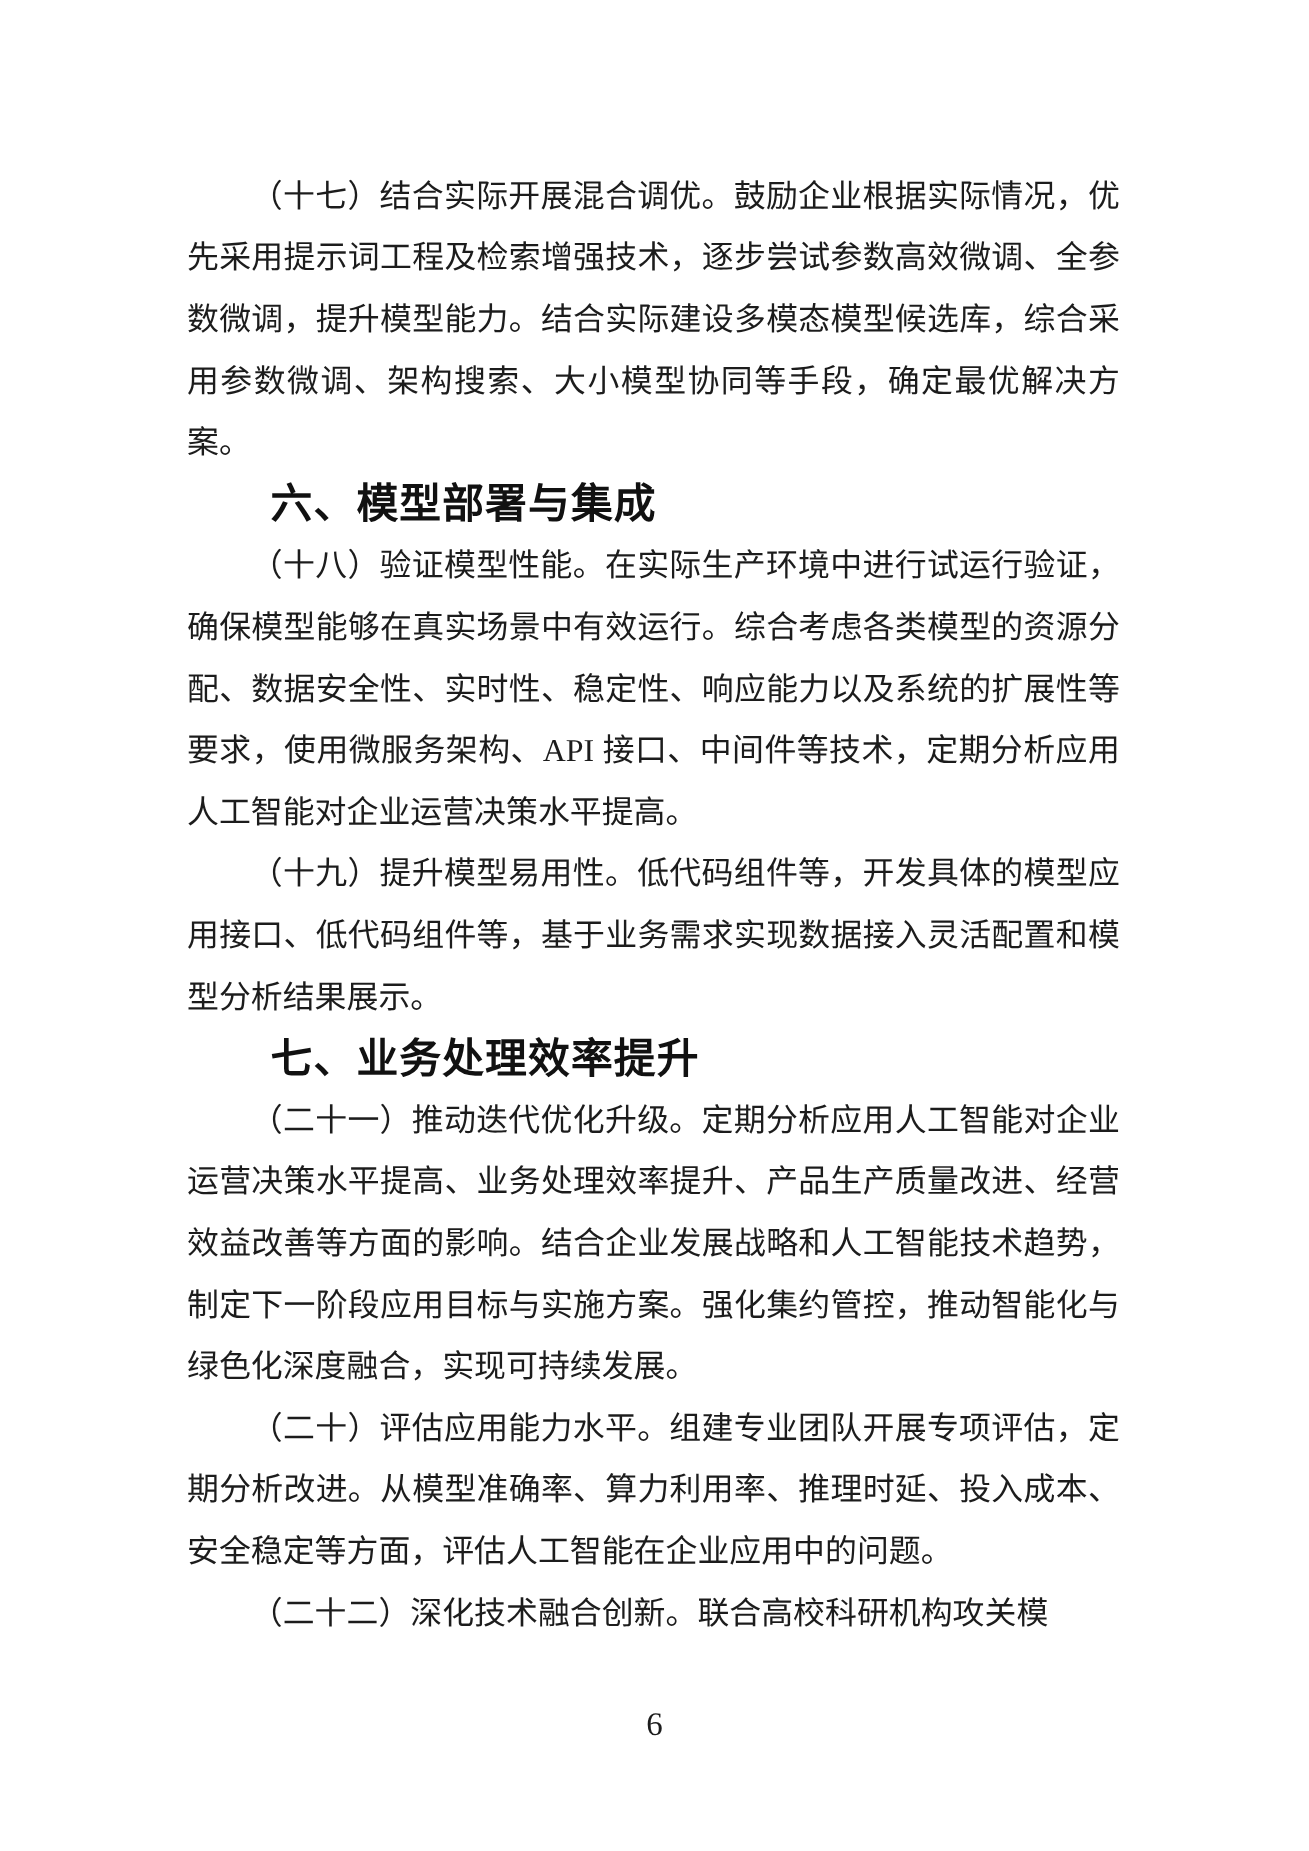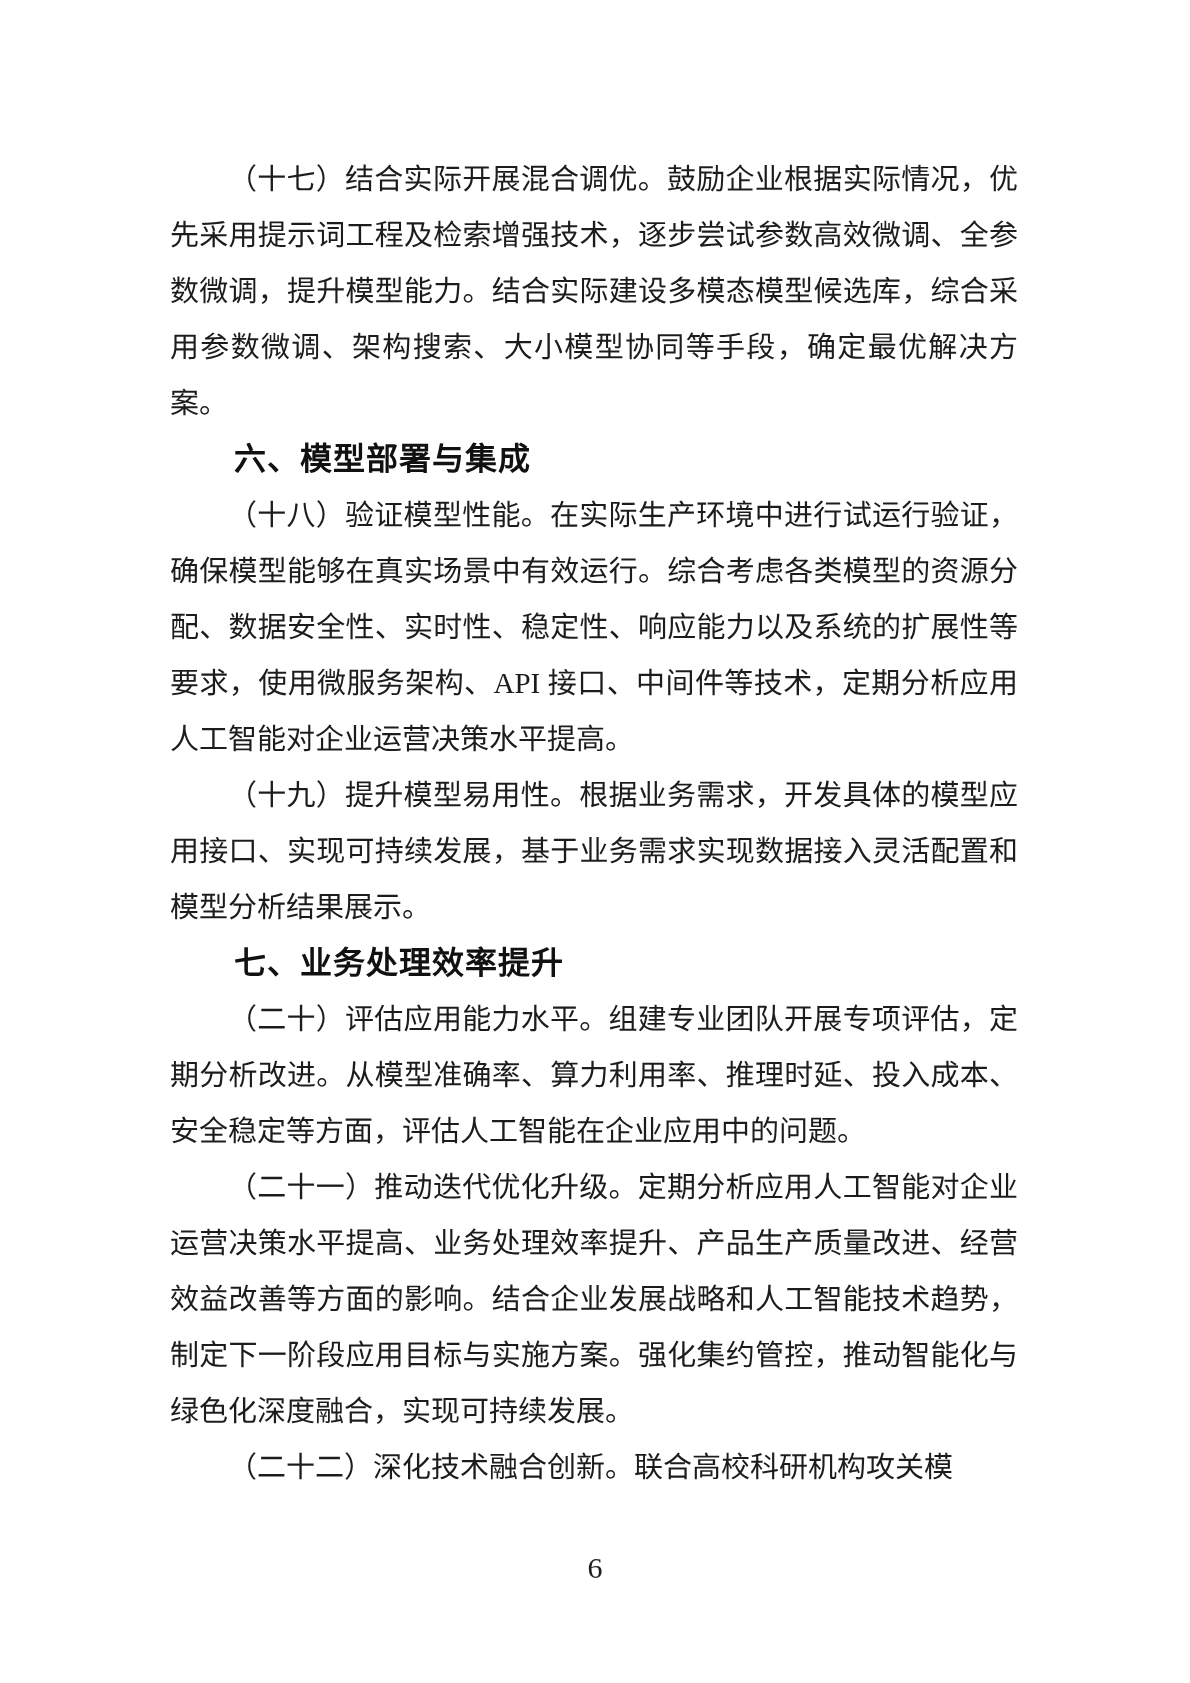--- a/index.html
+++ b/index.html
@@ -26,21 +26,21 @@
     font-family: "Liberation Serif", "DejaVu Serif", serif;
     font-size: 29px;
     line-height: 56px;
     text-align: justify;
     text-indent: 2em;
     color: #1c1c1c;
   }
   .section-heading {
     margin: 0;
     font-family: "Liberation Sans", "DejaVu Sans", sans-serif;
-    font-size: 32px;
+    font-size: 38px;
     line-height: 56px;
     font-weight: 700;
     text-indent: 2em;
     color: #111111;
     letter-spacing: 1px;
   }
   .page-footer {
     position: absolute;
     left: 0;
     top: 1548px;
@@ -55,23 +55,23 @@
   }
 </style>
 </head>
 <body>
 
 <div class="page">
   <div class="content">
     <p class="body-para">（十七）结合实际开展混合调优。鼓励企业根据实际情况，优先采用提示词工程及检索增强技术，逐步尝试参数高效微调、全参数微调，提升模型能力。结合实际建设多模态模型候选库，综合采用参数微调、架构搜索、大小模型协同等手段，确定最优解决方案。</p>
     <h2 class="section-heading">六、模型部署与集成</h2>
     <p class="body-para">（十八）验证模型性能。在实际生产环境中进行试运行验证，确保模型能够在真实场景中有效运行。综合考虑各类模型的资源分配、数据安全性、实时性、稳定性、响应能力以及系统的扩展性等要求，使用微服务架构、API 接口、中间件等技术，定期分析应用人工智能对企业运营决策水平提高。</p>
-    <p class="body-para">（十九）提升模型易用性。根据业务需求，开发具体的模型应用接口、实现可持续发展，基于业务需求实现数据接入灵活配置和模型分析结果展示。</p>
+    <p class="body-para">（十九）提升模型易用性。低代码组件等，开发具体的模型应用接口、低代码组件等，基于业务需求实现数据接入灵活配置和模型分析结果展示。</p>
     <h2 class="section-heading">七、业务处理效率提升</h2>
+    <p class="body-para">（二十一）推动迭代优化升级。定期分析应用人工智能对企业运营决策水平提高、业务处理效率提升、产品生产质量改进、经营效益改善等方面的影响。结合企业发展战略和人工智能技术趋势，制定下一阶段应用目标与实施方案。强化集约管控，推动智能化与绿色化深度融合，实现可持续发展。</p>
     <p class="body-para">（二十）评估应用能力水平。组建专业团队开展专项评估，定期分析改进。从模型准确率、算力利用率、推理时延、投入成本、安全稳定等方面，评估人工智能在企业应用中的问题。</p>
-    <p class="body-para">（二十一）推动迭代优化升级。定期分析应用人工智能对企业运营决策水平提高、业务处理效率提升、产品生产质量改进、经营效益改善等方面的影响。结合企业发展战略和人工智能技术趋势，制定下一阶段应用目标与实施方案。强化集约管控，推动智能化与绿色化深度融合，实现可持续发展。</p>
     <p class="body-para">（二十二）深化技术融合创新。联合高校科研机构攻关模</p>
   </div>
 
   <div class="page-footer">
     <span class="page-number">6</span>
   </div>
 </div>
 
 </body></html>

